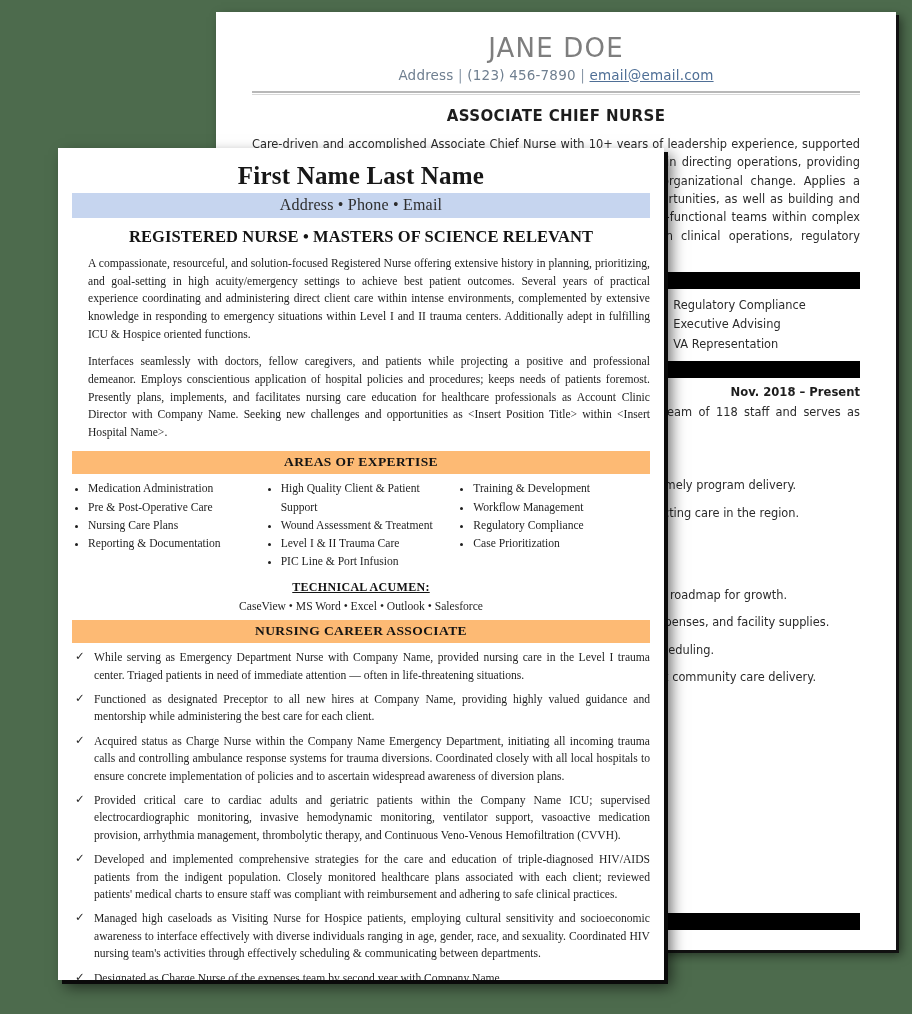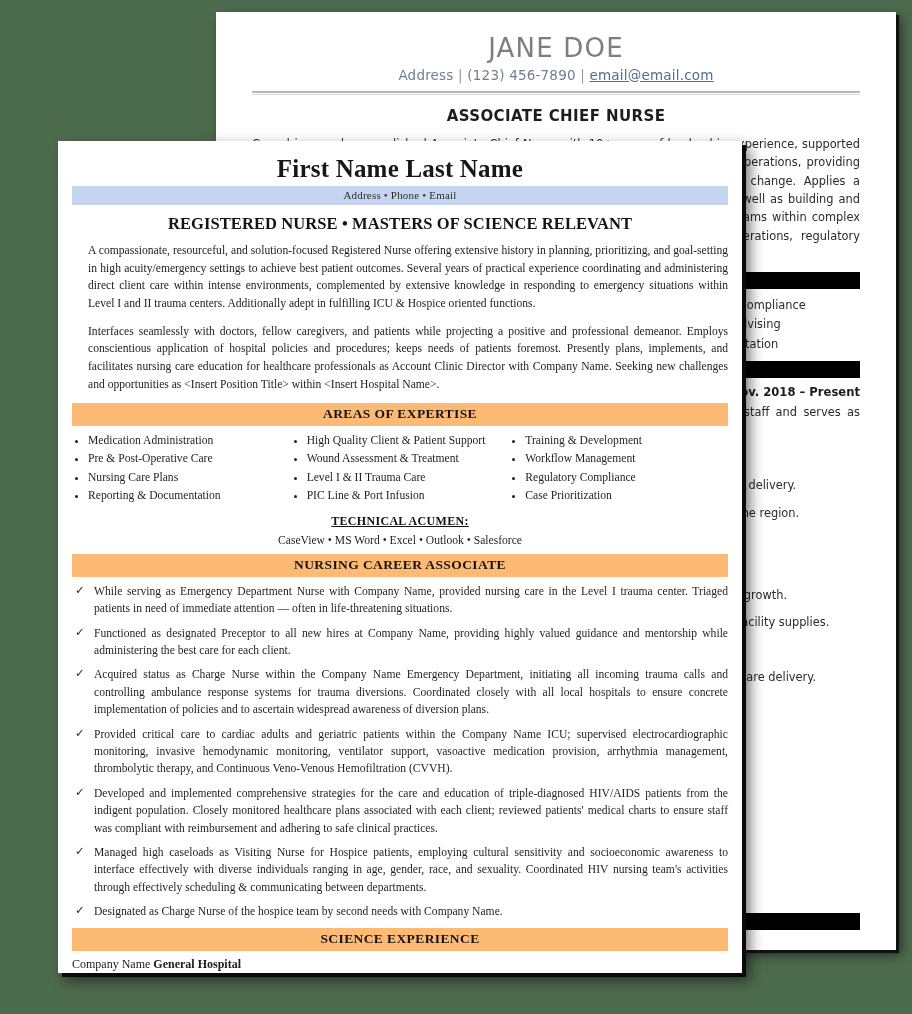--- a/index.html
+++ b/index.html
@@ -91,41 +91,41 @@
   }
   .bp-bottombar {
     position: absolute;
     left: 36px; right: 36px; bottom: 20px;
     background: #000; height: 17px;
   }
 
   
   .front-page {
     position: absolute;
-    left: 58px; top: 141px;
-    width: 684px; height: 832px;
+    left: 58px; top: 148px;
+    width: 606px; height: 832px;
     background: #ffffff;
     box-shadow: 4px 4px 0 0 #0a0a0a, 7px 7px 14px rgba(0,0,0,.6);
     overflow: hidden;
     font-family: "Liberation Serif", serif;
     padding: 12px 14px 0 14px;
   }
   .fp-name {
     text-align: center;
     font-size: 25px;
     font-weight: bold;
     color: #171717;
     letter-spacing: .2px;
     line-height: 1.25;
     margin-bottom: 2px;
   }
   .fp-contact-bar {
     background: #c6d5ef;
     text-align: center;
-    font-size: 11px;
+    font-size: 16px;
     color: #2d2d2d;
     padding: 3px 0 4px 0;
     letter-spacing: .2px;
   }
   .fp-headline {
     text-align: center;
     font-size: 16.5px;
     font-weight: bold;
     color: #141414;
     letter-spacing: .1px;
@@ -278,21 +278,21 @@
     <div class="fp-tech-list">CaseView • MS Word • Excel • Outlook • Salesforce</div>
 
     <div class="fp-sec-bar">NURSING CAREER ASSOCIATE</div>
     <ul class="fp-check-list">
       <li><span class="ck">✓</span><span>While serving as Emergency Department Nurse with Company Name, provided nursing care in the Level I trauma center. Triaged patients in need of immediate attention — often in life-threatening situations.</span></li>
       <li><span class="ck">✓</span><span>Functioned as designated Preceptor to all new hires at Company Name, providing highly valued guidance and mentorship while administering the best care for each client.</span></li>
       <li><span class="ck">✓</span><span>Acquired status as Charge Nurse within the Company Name Emergency Department, initiating all incoming trauma calls and controlling ambulance response systems for trauma diversions. Coordinated closely with all local hospitals to ensure concrete implementation of policies and to ascertain widespread awareness of diversion plans.</span></li>
       <li><span class="ck">✓</span><span>Provided critical care to cardiac adults and geriatric patients within the Company Name ICU; supervised electrocardiographic monitoring, invasive hemodynamic monitoring, ventilator support, vasoactive medication provision, arrhythmia management, thrombolytic therapy, and Continuous Veno-Venous Hemofiltration (CVVH).</span></li>
       <li><span class="ck">✓</span><span>Developed and implemented comprehensive strategies for the care and education of triple-diagnosed HIV/AIDS patients from the indigent population. Closely monitored healthcare plans associated with each client; reviewed patients' medical charts to ensure staff was compliant with reimbursement and adhering to safe clinical practices.</span></li>
       <li><span class="ck">✓</span><span>Managed high caseloads as Visiting Nurse for Hospice patients, employing cultural sensitivity and socioeconomic awareness to interface effectively with diverse individuals ranging in age, gender, race, and sexuality. Coordinated HIV nursing team's activities through effectively scheduling &amp; communicating between departments.</span></li>
-      <li><span class="ck">✓</span><span>Designated as Charge Nurse of the hospice team by second needs with Company Name.</span></li>
+      <li><span class="ck">✓</span><span>Designated as Charge Nurse of the expenses team by second year with Company Name.</span></li>
     </ul>
 
     <div class="fp-sec-bar">SCIENCE EXPERIENCE</div>
     <div class="fp-relevant-company">
       <div>
         <span>Company Name</span>
         <b>General Hospital</b>
       </div>
       <div>Date</div>
     </div>

